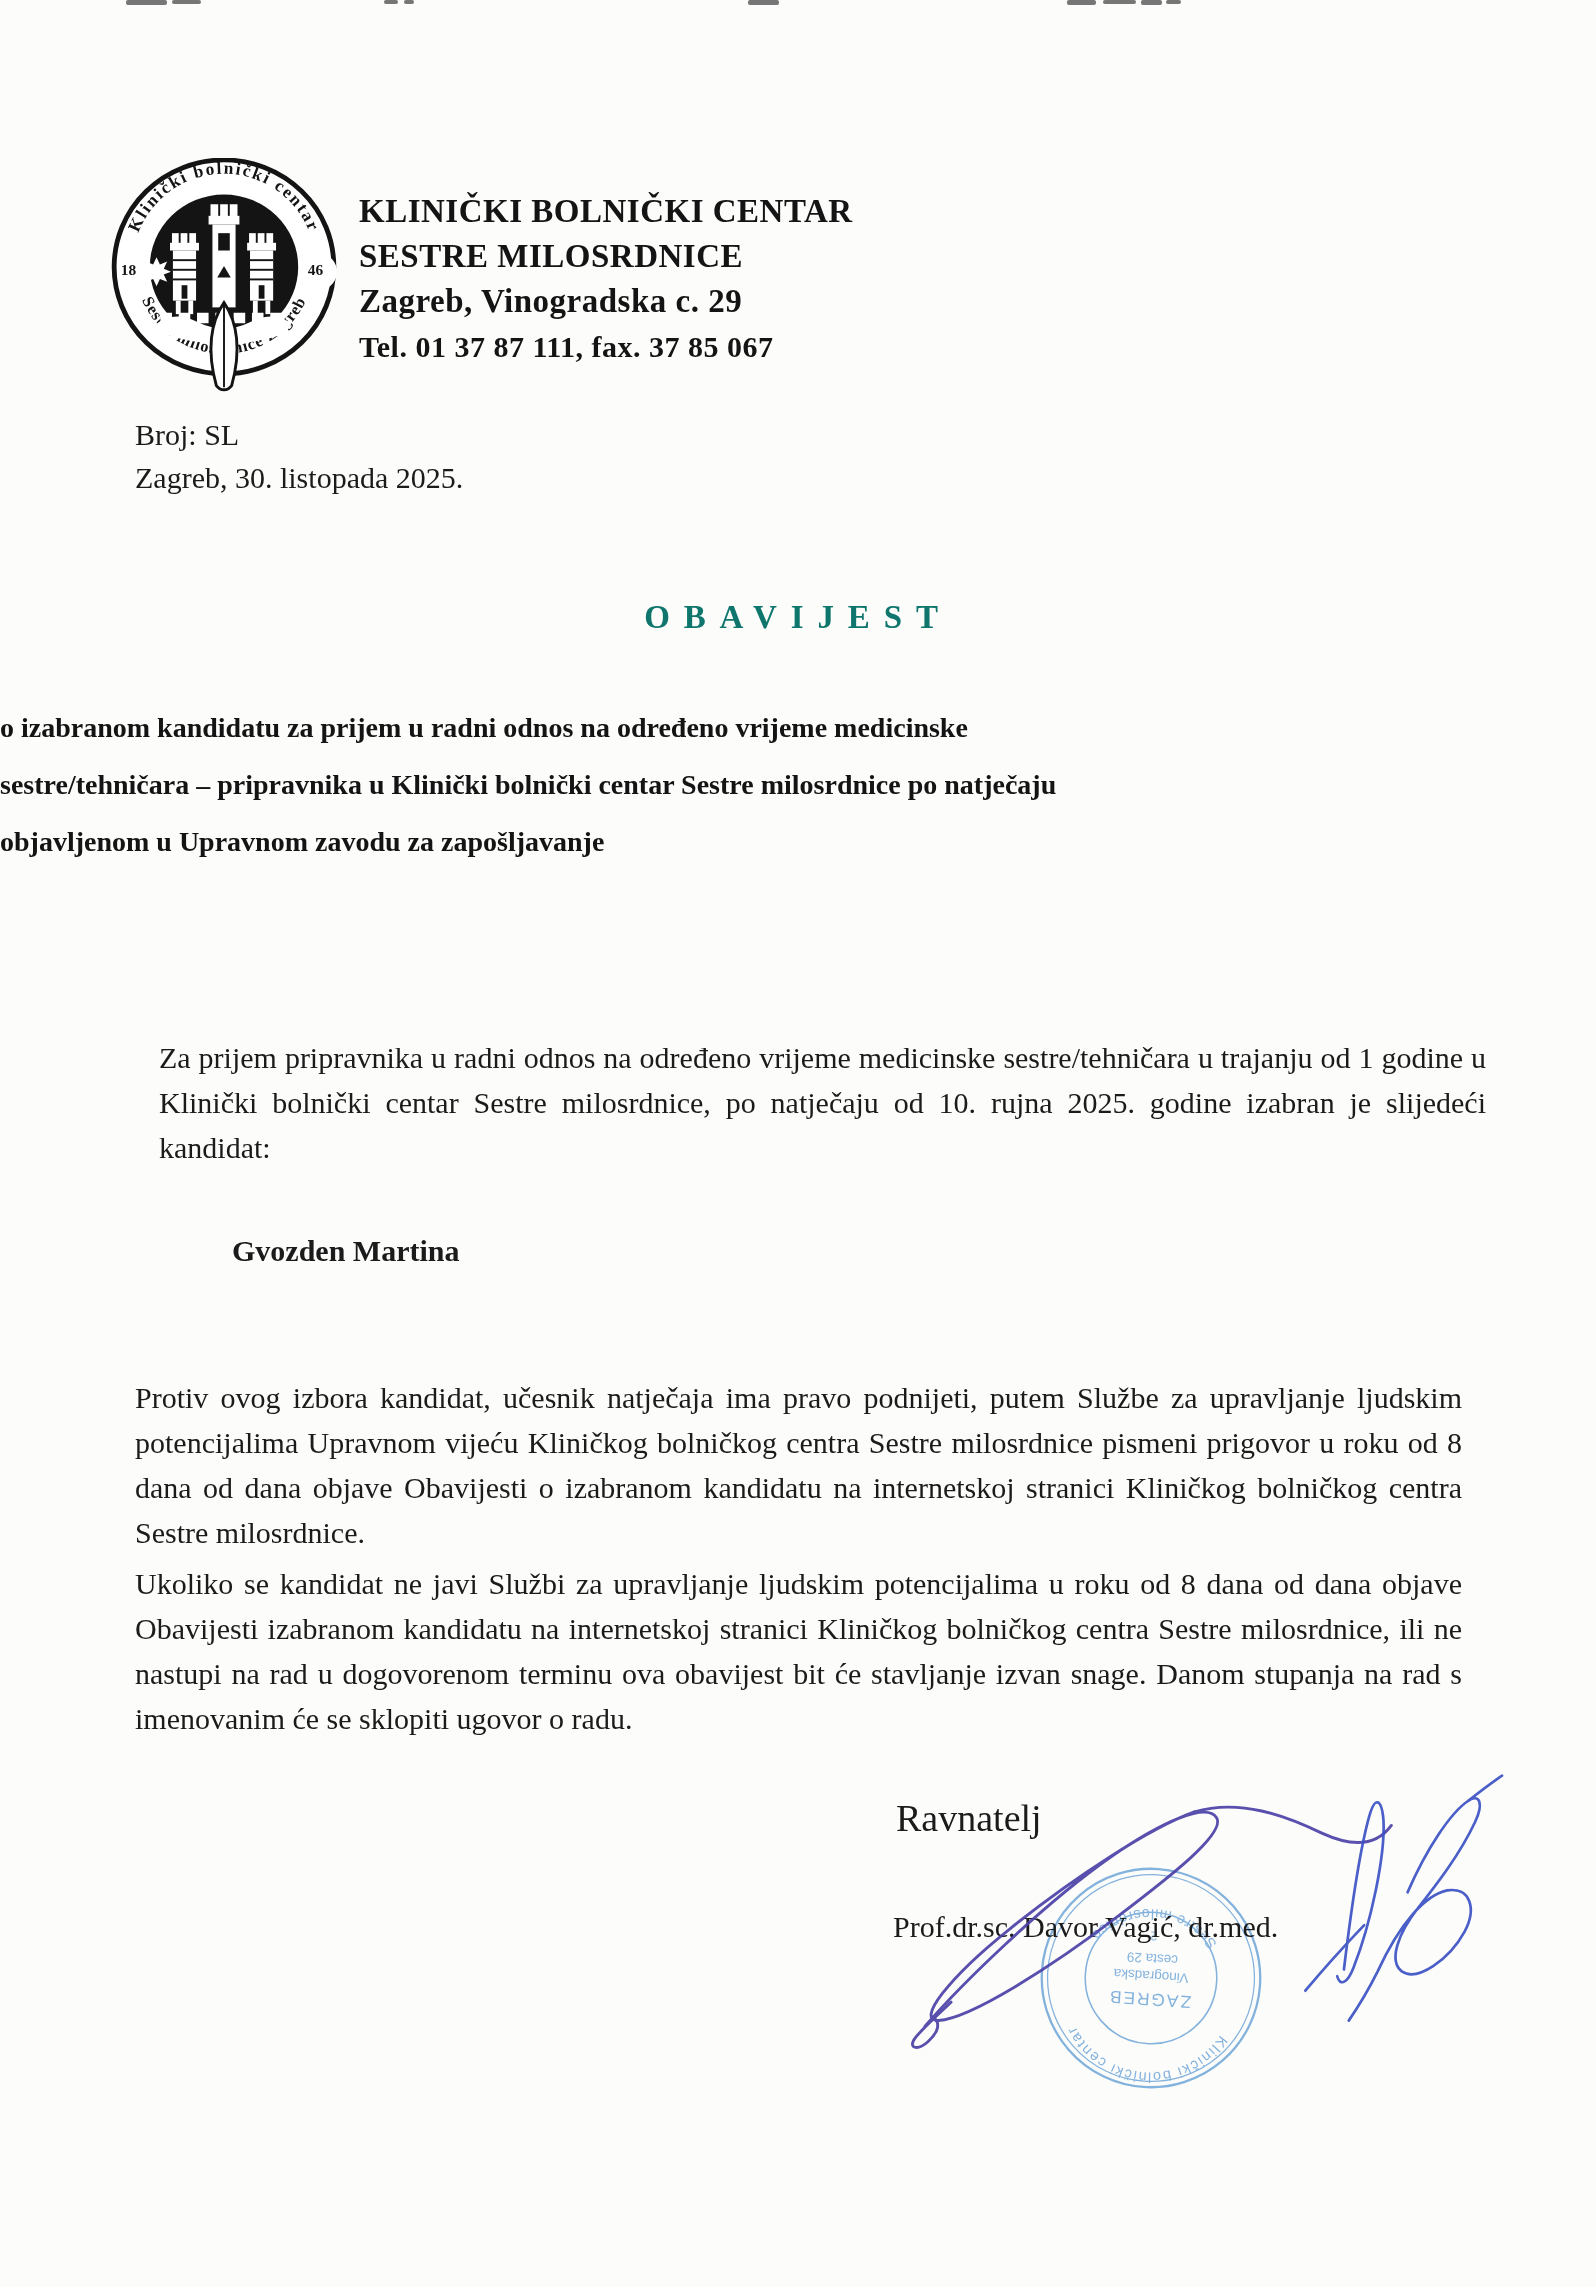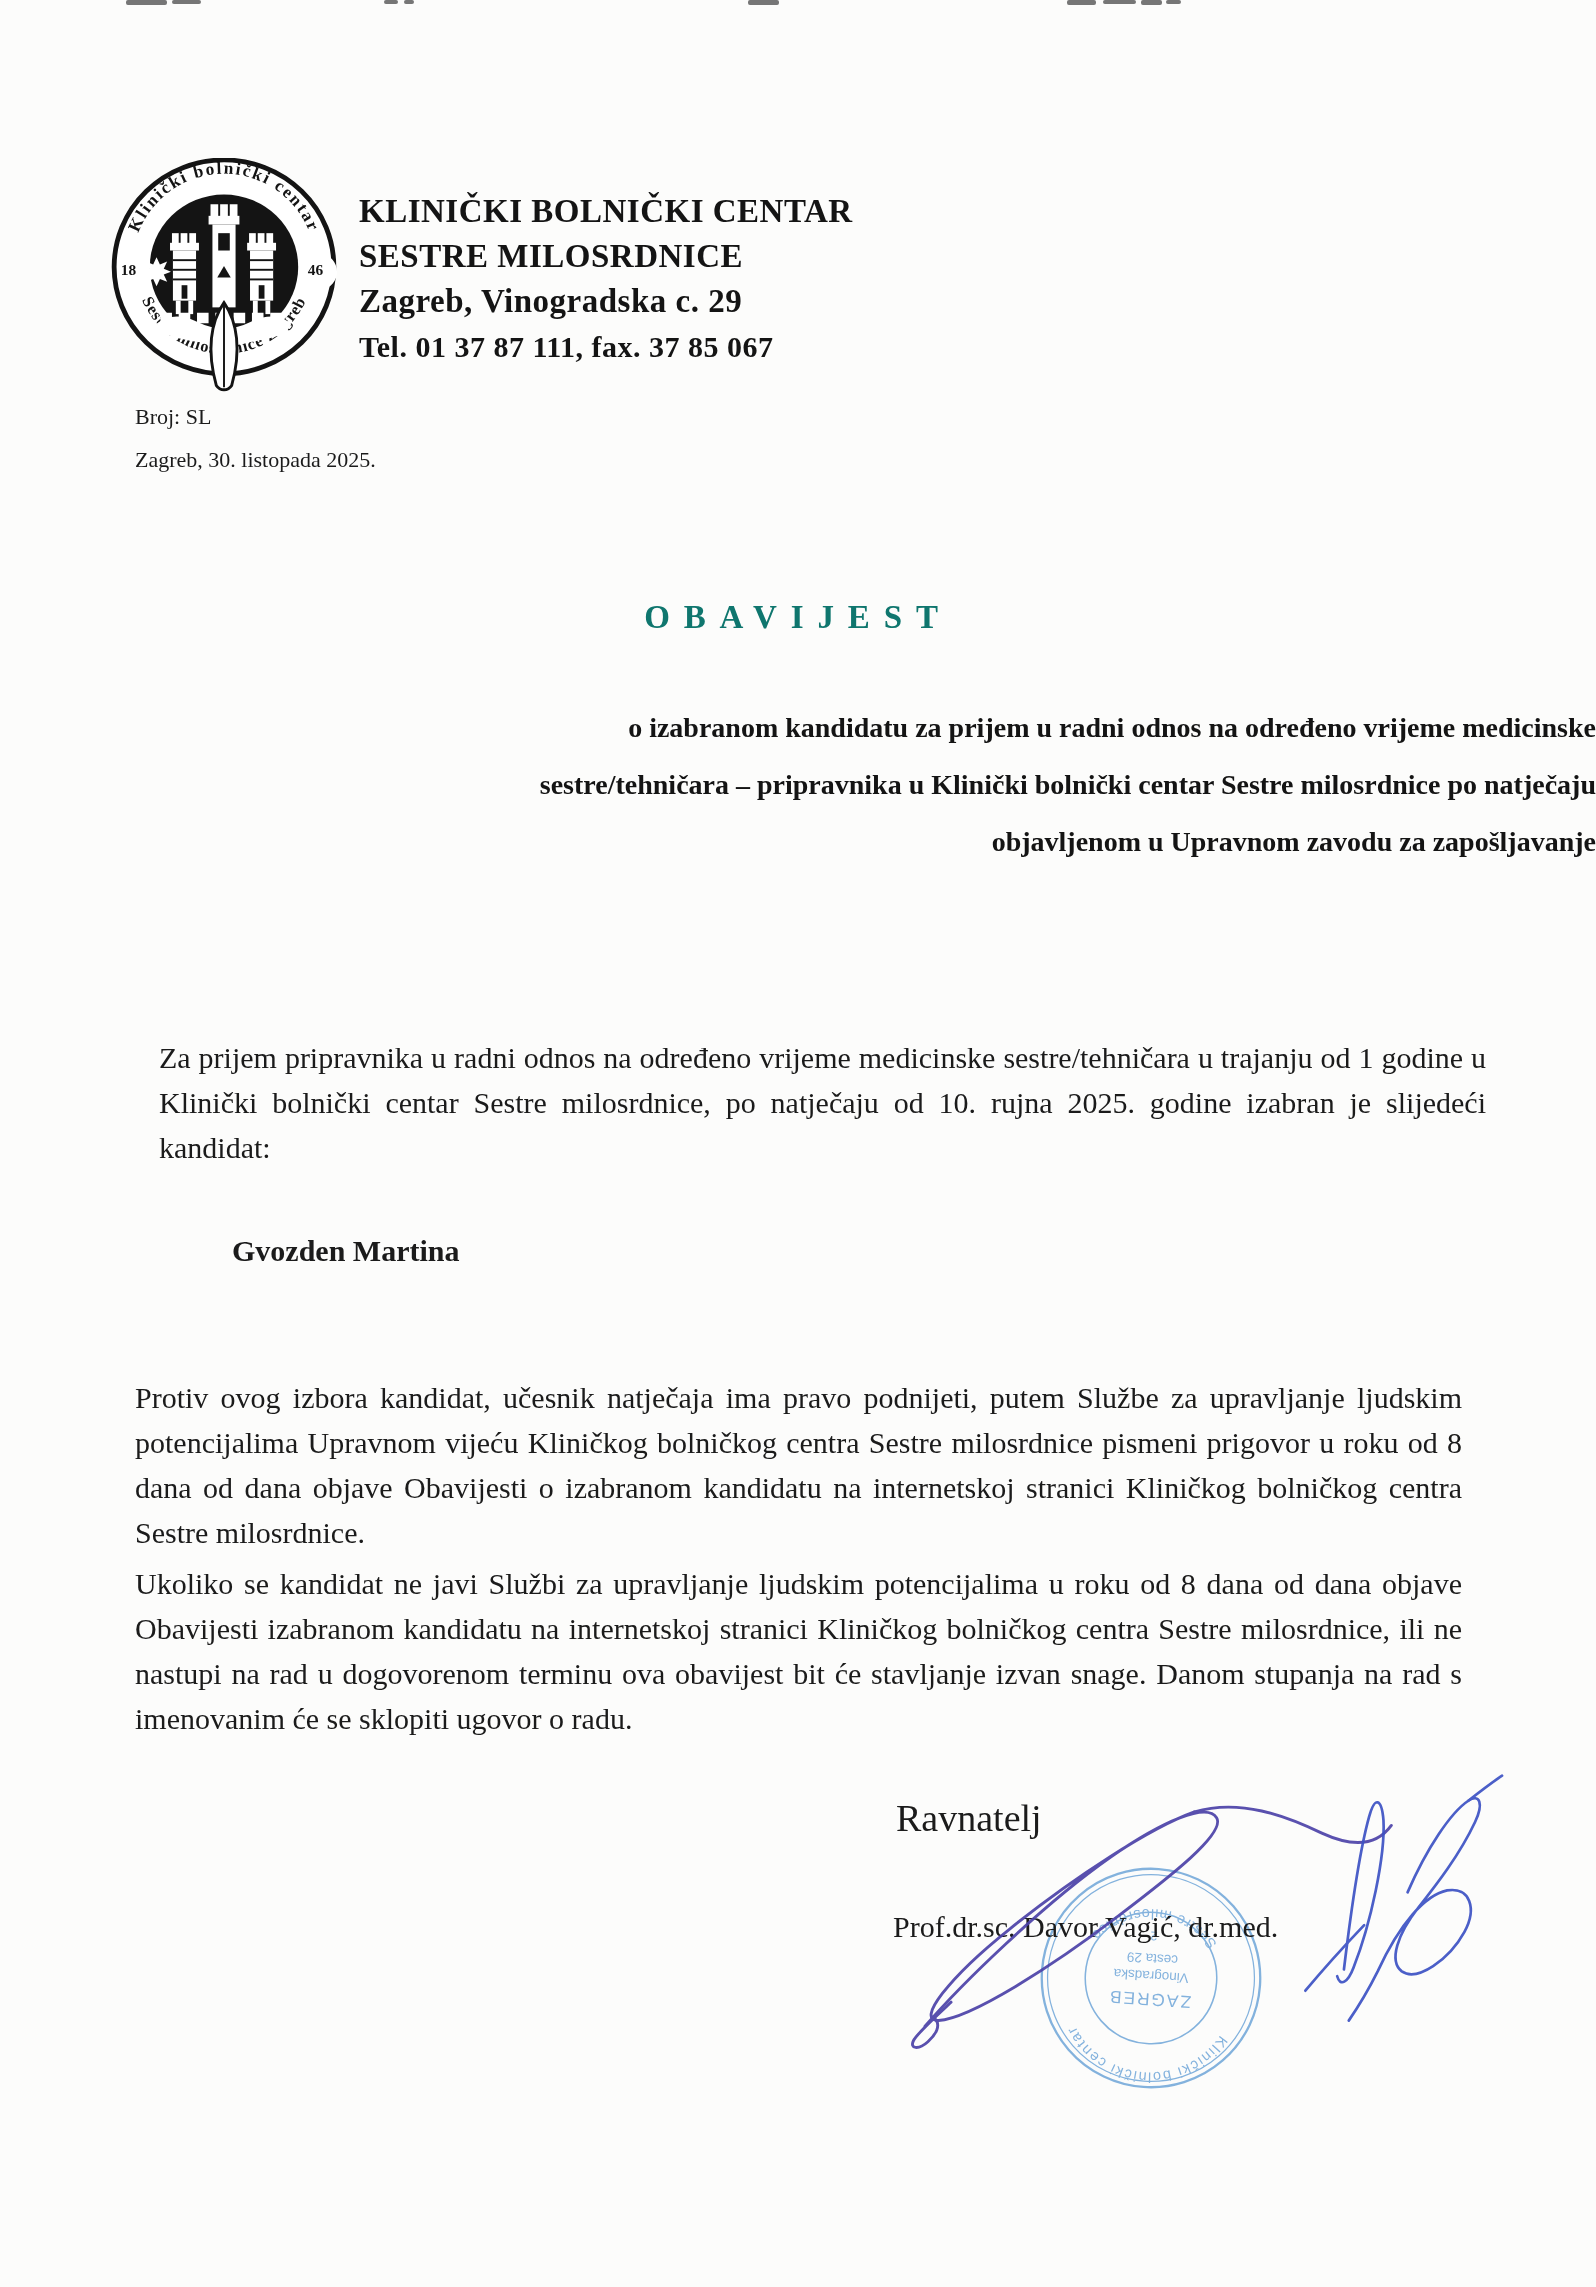--- a/index.html
+++ b/index.html
@@ -11,25 +11,25 @@
     font-family:"Liberation Serif","DejaVu Serif",serif;
     color:#1b1b1b;
   }
   .abs{position:absolute;}
   
   .artifact{position:absolute;top:0;height:4.8px;background:#4a4a4a;opacity:.75;border-radius:1.9px;}
   
   .letterhead-text{left:359px;top:189px;font-weight:bold;line-height:45px;font-size:33px;color:#141414;letter-spacing:0.5px;}
   .letterhead-text .tel{font-size:30px;}
   
-  .refblock{left:135px;top:395px;font-size:22px;line-height:43px;}
+  .refblock{left:135px;top:413px;font-size:30px;line-height:43px;}
   
   .title{left:0;top:599px;width:1596px;text-align:center;font-size:33px;font-weight:bold;letter-spacing:.42em;color:#0f766e;}
   
-  .subtitle{left:0;top:699px;width:1596px;text-align:right;font-weight:bold;font-size:28px;line-height:57px;color:#141414;}
+  .subtitle{left:0;top:699px;width:1596px;text-align:left;font-weight:bold;font-size:28px;line-height:57px;color:#141414;}
   
   .para{left:135px;width:1327px;font-size:30px;line-height:45px;text-align:justify;}
   .p1{top:1035px;margin-left:24px;}
   .p2{top:1375px;}
   .p3{top:1561px;}
   .candidate{left:232px;top:1234px;font-size:30px;font-weight:bold;}
   
   .role{left:896px;top:1796px;font-size:38px;z-index:4;}
   .signer{left:893px;top:1910px;font-size:30px;z-index:4;}
   .stamp-wrap{left:1035px;top:1862px;width:232px;height:232px;z-index:2;opacity:.8;}

